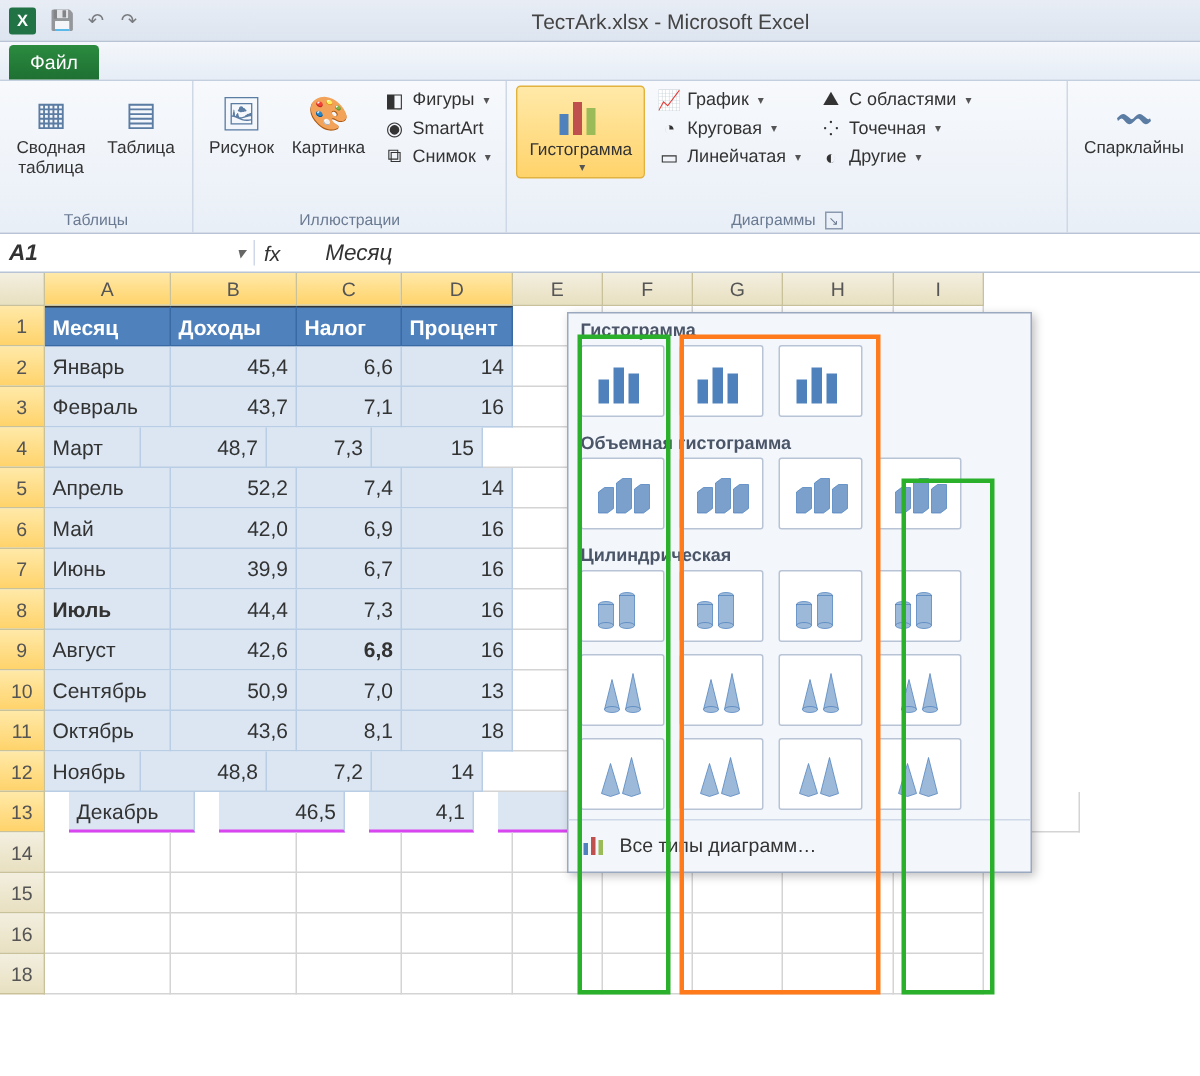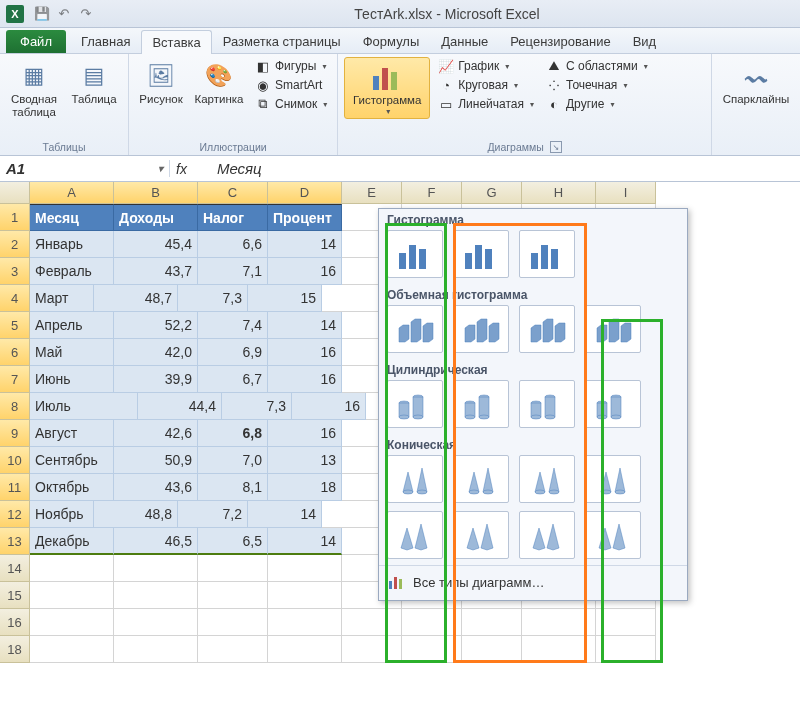--- a/index.html
+++ b/index.html
@@ -47,21 +47,21 @@
   .corner { width:30px;height:22px; background:linear-gradient(#f3efe0,#e8e0c0); border-right:1px solid #c9c19a;border-bottom:1px solid #c9c19a;}
   .colhdr { height:22px;}
   .colhdr.sel, .rowhdr.sel { background: linear-gradient(#ffe9a8,#ffd36b);}
   .grid-body { }
   .row { display:flex; height:27px;}
   .rowhdr { width:30px; height:27px;}
   .cell { border-right:1px solid #d4d4d4; border-bottom:1px solid #d4d4d4; padding:0 5px; display:flex; align-items:center; font-size:14px; overflow:hidden; white-space:nowrap;}
   .cell.h { background:#4f81bd; color:#fff; font-weight:bold; border-right-color:#3a6aa3; border-bottom-color:#3a6aa3;}
   .cell.d { background:#dbe6f2; border-right-color:#b9cde4; border-bottom-color:#b9cde4;}
   .cell.n { justify-content:flex-end;}
-  .row.last .cell.d { border-bottom:2px solid #4d7c0f;}
+  .row.last .cell.d { border-bottom:2px solid #d946ef;margin-left:16px;}
   .row.first .cell.h { border-top:1px solid #333;}
 
   
   .gallery { position:absolute; left:378px; top:26px; width:310px; background:#f3f6fb; border:1px solid #9aa9c0; box-shadow:2px 2px 6px rgba(0,0,0,.25); z-index:50; padding-bottom:2px;}
   .gal-section-label { font-size:12px; font-weight:bold; color:#4a5568; padding:4px 8px 1px 8px;}
   .gal-row { display:flex; gap:10px; padding:2px 8px 6px 8px;}
   .gal-item { width:56px; height:48px; background:#fff; border:1px solid #b8c4d6; border-radius:2px; display:flex;align-items:center;justify-content:center; cursor:pointer;}
   .gal-item svg { width:44px; height:38px;}
   .gal-footer { border-top:1px solid #cfd8e6; padding:7px 8px; display:flex; align-items:center; gap:8px; font-size:13px; cursor:pointer;}
   .gal-footer .fic { width:18px;height:18px;}
@@ -81,29 +81,20 @@
   <div class="qat">
     <span>💾</span>
     <span>↶</span>
     <span>↷</span>
   </div>
   <div class="title-text">ТестArk.xlsx - Microsoft Excel</div>
 </div>
 
 <div class="ribbon-tabs">
   <div class="file-tab">Файл</div>
-  <div id="tabs-host" style="display: flex;">
-      <div class="ribbon-tab">Главная</div>
-      <div class="ribbon-tab active">Вставка</div>
-      <div class="ribbon-tab">Разметка страницы</div>
-      <div class="ribbon-tab">Формулы</div>
-      <div class="ribbon-tab">Данные</div>
-      <div class="ribbon-tab">Рецензирование</div>
-      <div class="ribbon-tab">Вид</div>
-    </div>
 </div>
 
 <div class="ribbon">
   <div class="group">
     <div class="group-row">
       <div class="bigbtn">
         <div class="ic">▦</div>
         <div class="lbl" style="white-space:pre-line;">Сводная
 таблица</div>
       </div>
@@ -314,21 +305,21 @@
         <div class="cell d n" style="width: 70px;">6,7</div>
         <div class="cell d n" style="width: 74px;">16</div>
         <div class="cell " style="width: 60px;"></div>
         <div class="cell " style="width: 60px;"></div>
         <div class="cell " style="width: 60px;"></div>
         <div class="cell " style="width: 74px;"></div>
         <div class="cell " style="width: 60px;"></div>
       </div>
       <div class="row">
         <div class="rowhdr sel">8</div>
-        <div class="cell d" style="width: 108px;">Июль</div>
+        <div class="cell d" style="width: 84px; font-weight: bold;">Июль</div>
         <div class="cell d n" style="width: 84px;">44,4</div>
         <div class="cell d n" style="width: 70px;">7,3</div>
         <div class="cell d n" style="width: 74px;">16</div>
         <div class="cell " style="width: 60px;"></div>
         <div class="cell " style="width: 60px;"></div>
         <div class="cell " style="width: 60px;"></div>
         <div class="cell " style="width: 74px;"></div>
         <div class="cell " style="width: 60px;"></div>
       </div>
       <div class="row">
@@ -376,21 +367,21 @@
         <div class="cell " style="width: 60px;"></div>
         <div class="cell " style="width: 60px;"></div>
         <div class="cell " style="width: 60px;"></div>
         <div class="cell " style="width: 74px;"></div>
         <div class="cell " style="width: 60px;"></div>
       </div>
       <div class="row last">
         <div class="rowhdr sel">13</div>
         <div class="cell d" style="width: 84px;">Декабрь</div>
         <div class="cell d n" style="width: 84px;">46,5</div>
-        <div class="cell d n" style="width: 70px;">6,5</div>
+        <div class="cell d n" style="width: 70px;">4,1</div>
         <div class="cell d n" style="width: 74px;">14</div>
         <div class="cell " style="width: 60px;"></div>
         <div class="cell " style="width: 60px;"></div>
         <div class="cell " style="width: 60px;"></div>
         <div class="cell " style="width: 74px;"></div>
         <div class="cell " style="width: 60px;"></div>
       </div>
       <div class="row">
         <div class="rowhdr">14</div>
         <div class="cell " style="width: 84px;"></div>
@@ -550,21 +541,20 @@
                 <ellipse cx="11" cy="18" rx="5" ry="2"></ellipse>
                 <rect x="6" y="18" width="10" height="14"></rect>
                 <ellipse cx="11" cy="32" rx="5" ry="2"></ellipse>
                 <ellipse cx="25" cy="12" rx="5" ry="2"></ellipse>
                 <rect x="20" y="12" width="10" height="20"></rect>
                 <ellipse cx="25" cy="32" rx="5" ry="2"></ellipse>
               </g>
             </svg>
           </div>
         </div>
-        <div class="gal-section-label">Коническая</div>
         <div class="gal-row">
           <div class="gal-item">
             <svg viewBox="0 0 44 38">
               <g fill="#9db9d9" stroke="#4f81bd" stroke-width="0.5">
                 <path d="M10 32 L15 12 L20 32 Z"></path>
                 <ellipse cx="15" cy="32" rx="5" ry="2"></ellipse>
                 <path d="M24 32 L29 8 L34 32 Z"></path>
                 <ellipse cx="29" cy="32" rx="5" ry="2"></ellipse>
               </g>
             </svg>

